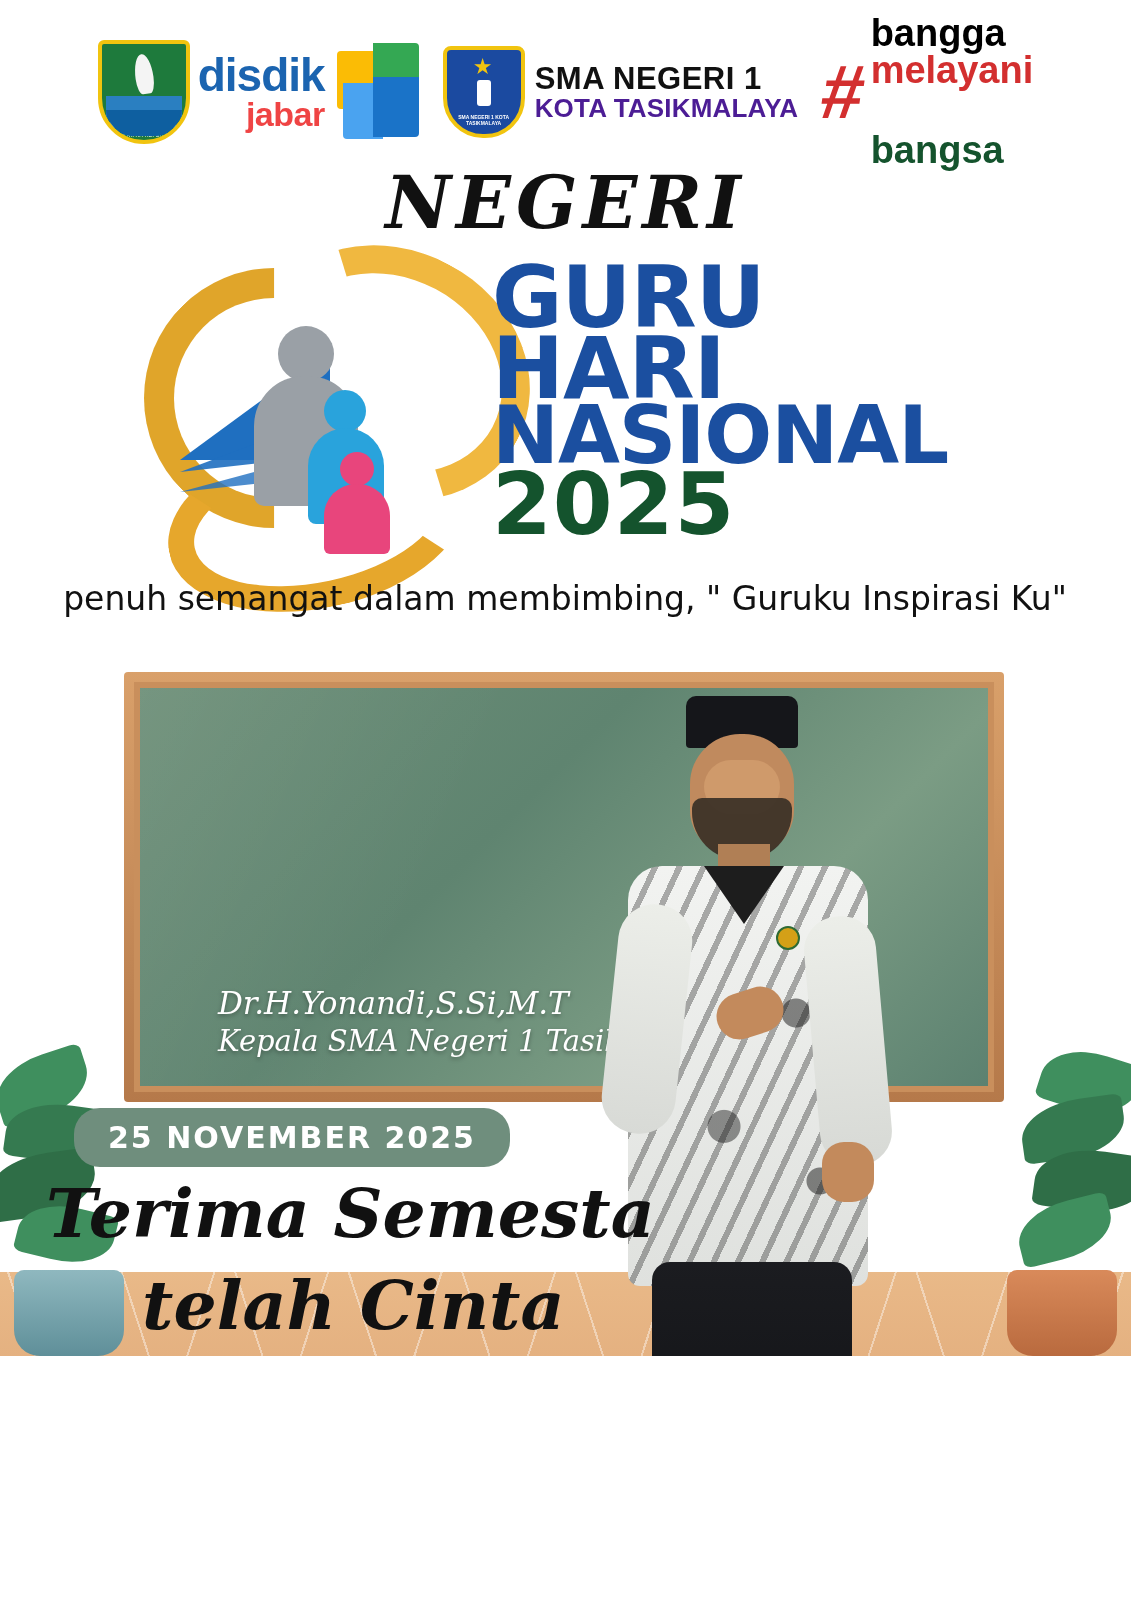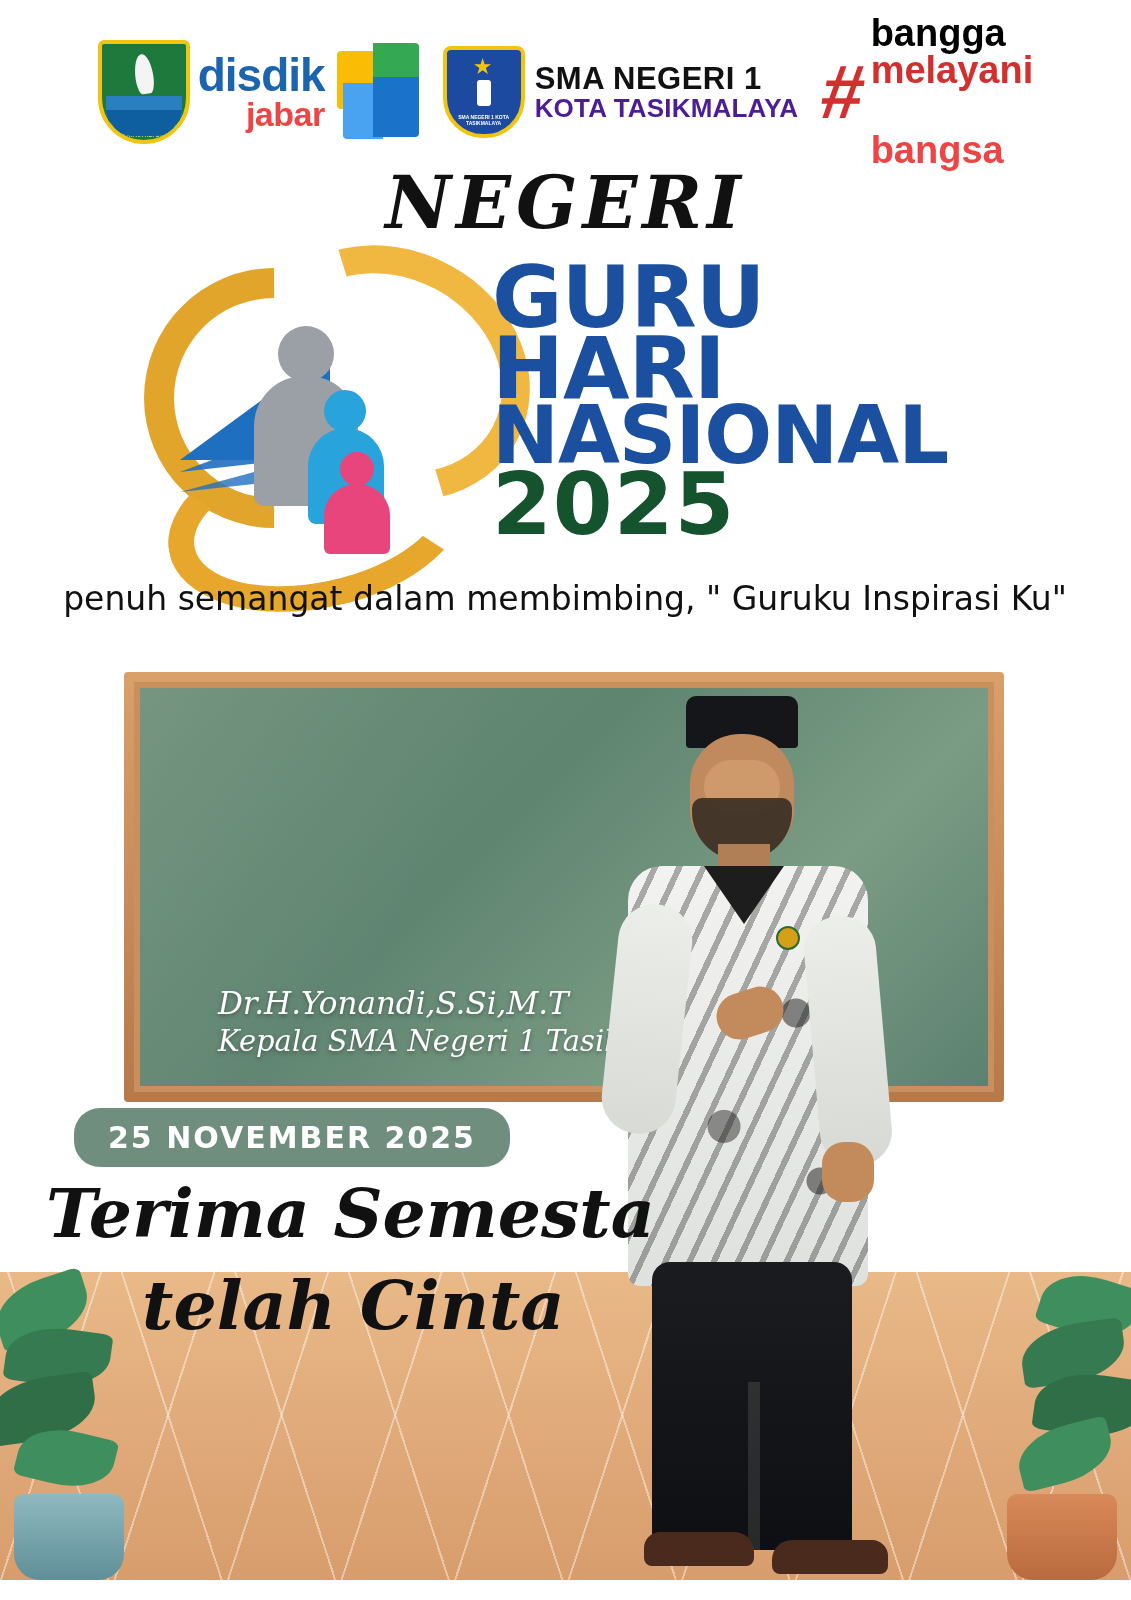--- a/index.html
+++ b/index.html
@@ -6,21 +6,21 @@
     margin: 0;
     padding: 0;
     background: #ffffff;
   }
   body {
     font-family: "Liberation Sans", sans-serif;
   }
   #poster {
     position: relative;
     width: 1131px;
-    height: 1580px;
+    height: 1356px;
     overflow: hidden;
     background: #ffffff;
   }
 
   
   .logo-bar {
     position: absolute;
     top: 22px;
     left: 0;
     width: 1131px;
@@ -212,21 +212,21 @@
     font-weight: bold;
     color: #d32f2f;
     line-height: 70px;
     transform: skewX(-8deg);
   }
   .bangga .words {
     line-height: .96;
   }
   .bangga .w1 { font-size: 38px; font-weight: bold; color: #000000; }
   .bangga .w2 { font-size: 38px; font-weight: bold; color: #d32f2f; }
-  .bangga .w3 { font-size: 38px; font-weight: bold; color: #ef4444; margin-top: 44px; }
+  .bangga .w3 { font-size: 38px; font-weight: bold; color: #14532d; margin-top: 44px; }
 
   
   .selamat {
     position: absolute;
     top: 160px;
     left: 0;
     width: 1131px;
     text-align: center;
     font-family: "DejaVu Serif", serif;
     font-weight: bold;

